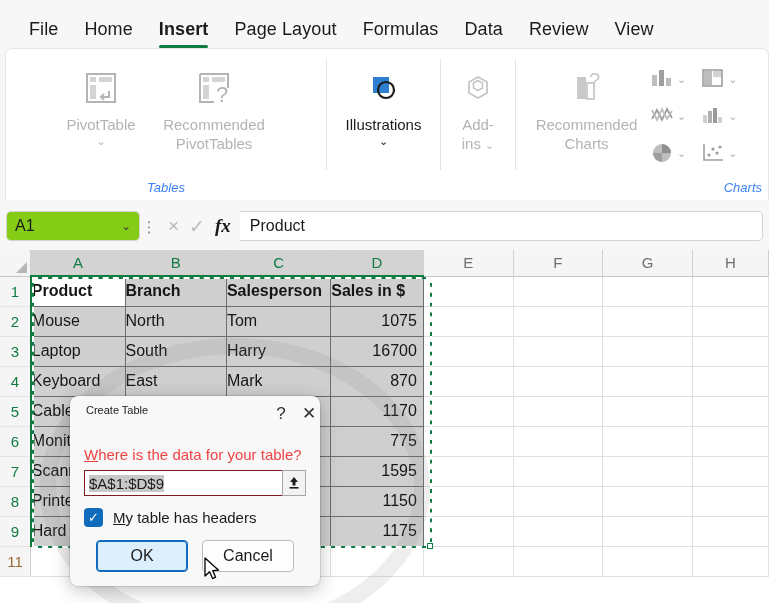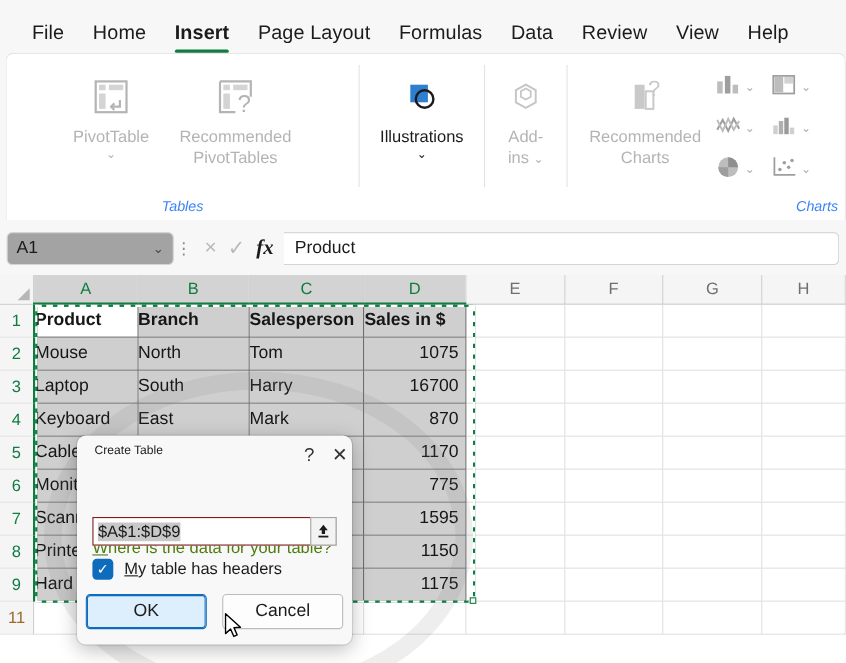--- a/index.html
+++ b/index.html
@@ -57,21 +57,21 @@
   .smallrow { display: flex; align-items: center; gap: 2px; height: 37px; }
   .smallrow .chev { font-size: 11px; color: #b0b0b0; }
   .chartcol { display: flex; flex-direction: column; padding-top: 4px; }
 
   
   .fbar {
     position: absolute; left: 0; top: 202px; width: 769px; height: 48px;
     background: #f7f7f7; display: flex; align-items: center; padding: 0 6px;
   }
   .namebox {
-    width: 152px; height: 30px; background: #a3a3a3;
+    width: 134px; height: 30px; background: #84cc16;
     border: 1px solid #d4d4d4; border-radius: 5px;
     display: flex; align-items: center; padding: 0 8px;
     font-size: 16px; color: #1b1b1b;
   }
   .namebox .nb-txt { flex: 1; }
   .namebox .nb-chev { font-size: 12px; color: #444; }
   .dots { width: 18px; text-align: center; font-size: 15px; color: #8a8a8a;
           letter-spacing: 0; line-height: 7px; }
   .fbtns { display: flex; align-items: center; gap: 10px; padding: 0 10px;
            height: 30px; }
@@ -141,40 +141,40 @@
     box-shadow: 0 4px 18px rgba(0,0,0,.26), 0 0 0 1px rgba(0,0,0,.10);
     z-index: 20;
   }
   .dlg-title { position:absolute; left: 16px; top: 8px;
                font-size: 11px; color: #1b1b1b; }
   .dlg-help  { position:absolute; left: 200px; top: 7px; width: 22px; height: 22px;
                font-size: 17px; color: #333; text-align:center; line-height: 22px; }
   .dlg-close { position:absolute; left: 228px; top: 7px; width: 22px; height: 22px;
                font-size: 17px; color: #333; text-align:center; line-height: 22px; }
   .dlg-q     { position:absolute; left: 14px; top: 50px;
-               font-size: 15px; color: #4d7c0f; margin-top: 44px; }
+               font-size: 15px; color: #ef4444; }
   .dlg-q u   { text-decoration: underline; }
   .refrow    { position:absolute; left: 14px; top: 74px; width: 222px; height: 26px; }
   .refinput  { position:absolute; left:0; top:0; width: 222px; height: 26px;
                background:#fff; border:1px solid #7f1d1d;
                display:flex; align-items:center; padding-left: 4px; }
   .refinput .val { font-size: 15px; color:#1b1b1b; background:#c8c8c8; }
   .collapse  { position:absolute; right: 0; top: 0; width: 24px; height: 26px;
                background:#f3f3f3; border:1px solid #a6a6a6;
                display:flex; align-items:center; justify-content:center; }
   .chkrow    { position:absolute; left: 14px; top: 112px;
                display:flex; align-items:center; gap: 10px; }
   .chkbox    { width: 19px; height: 19px; background:#0f6cbd; border-radius: 4px;
                display:flex; align-items:center; justify-content:center;
                color:#fff; font-size: 13px; }
   .chklbl    { font-size: 15px; color:#1b1b1b; }
   .chklbl u  { text-decoration: underline; }
   .btnrow    { position:absolute; left: 0; top: 144px; width: 250px;
                display:flex; justify-content:center; gap: 14px; }
-  .btn { width: 110px; height: 32px; border-radius: 4px;
+  .btn { width: 92px; height: 32px; border-radius: 4px;
          display:flex; align-items:center; justify-content:center;
          font-size: 16px; color:#1b1b1b; background:#fdfdfd;
          border:1px solid #bcbcbc; }
   .btn.primary { background:#ddeefc; border:1px solid #0f6cbd;
                  box-shadow: 0 0 0 1px #0f6cbd inset; }
 
   .cursor { position:absolute; left: 204px; top: 557px; z-index: 40; }
 </style>
 </head>
 <body>
@@ -183,21 +183,20 @@
 
   <div class="tabbar">
     <div class="tab">File</div>
     <div class="tab">Home</div>
     <div class="tab active">Insert</div>
     <div class="tab">Page Layout</div>
     <div class="tab">Formulas</div>
     <div class="tab">Data</div>
     <div class="tab">Review</div>
     <div class="tab">View</div>
-    <div class="tab">Help</div>
   </div>
 
   <div class="ribbon">
 
     <div class="grp dim" style="width:320px;">
       <div class="grp-items">
         <div class="bigbtn disabled">
           <div class="ic">
             <svg width="40" height="40" viewBox="0 0 40 40">
               <rect x="6" y="5" width="28" height="28" fill="none" stroke="#b4b4b4" stroke-width="2"></rect>

